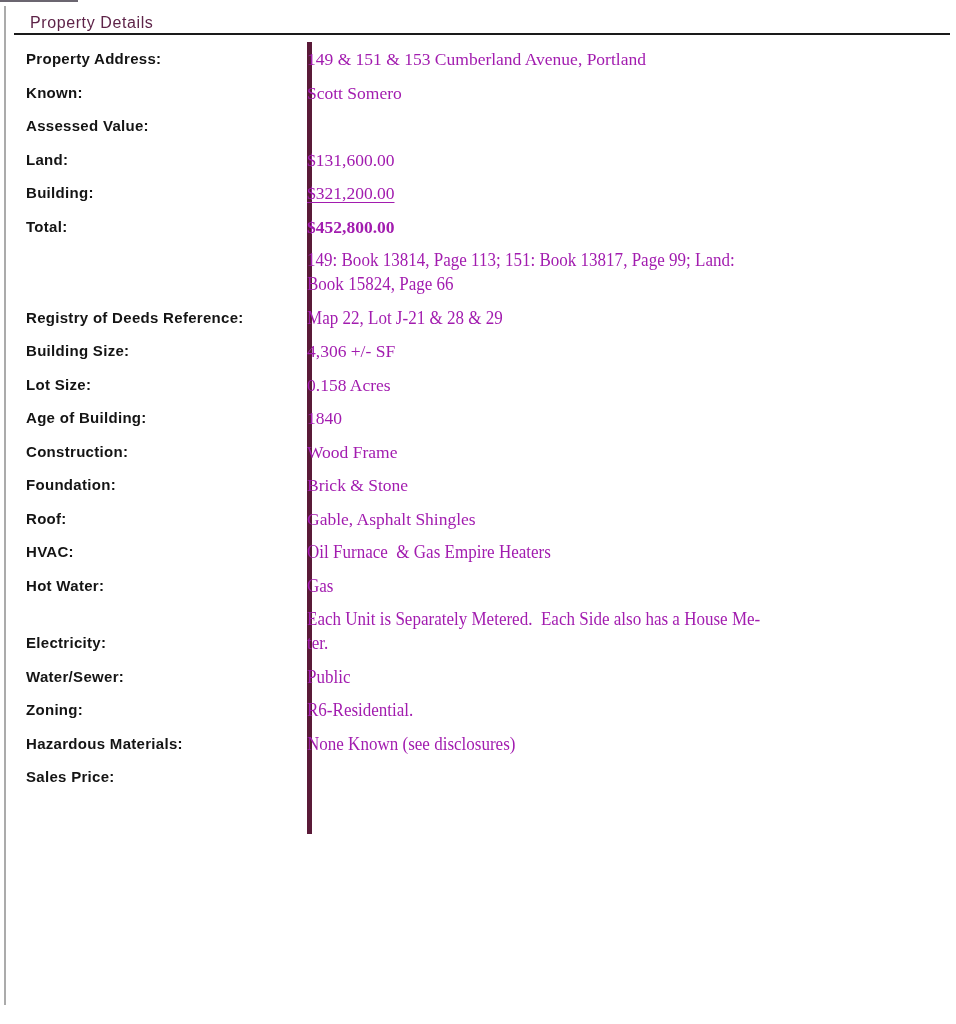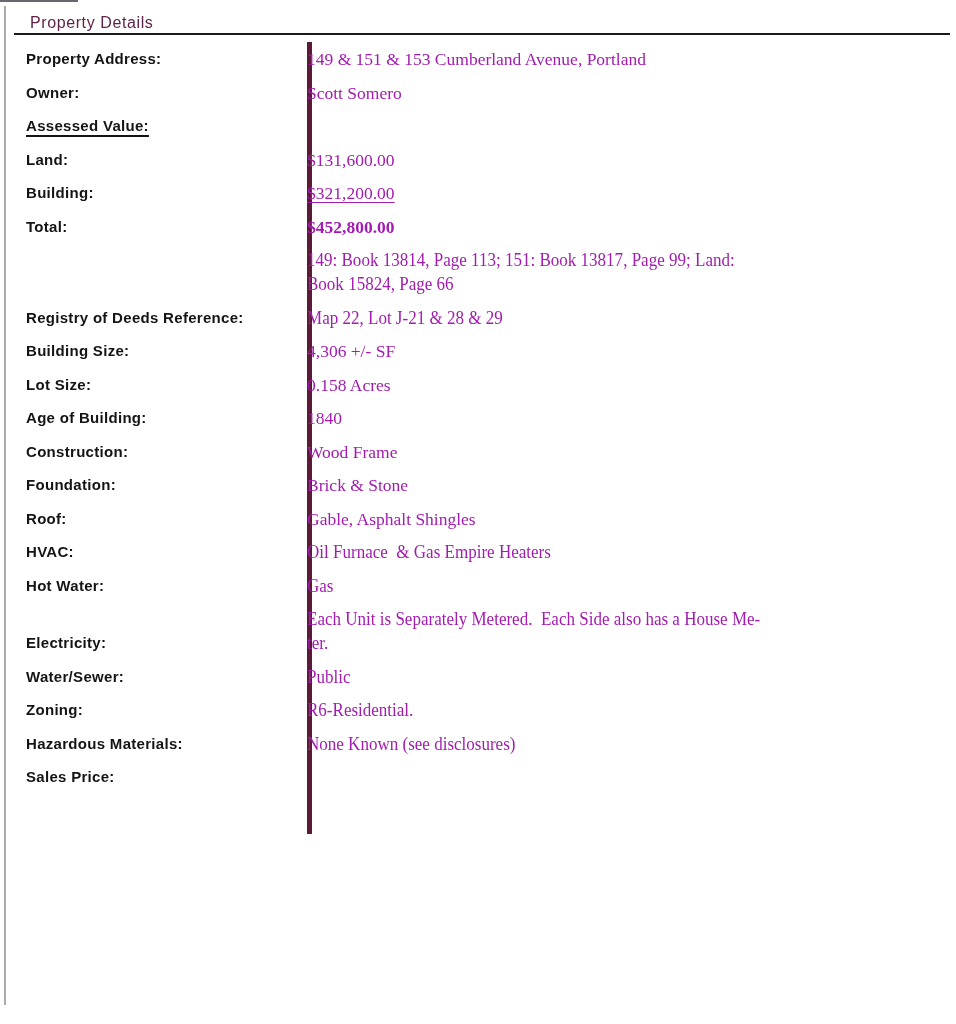--- a/index.html
+++ b/index.html
@@ -41,21 +41,20 @@
   }
   .row{
     display:flex;align-items:flex-end;margin-bottom:9.5px;
   }
   .label-cell{
     width:281px;flex:none;
     font-weight:bold;font-size:15px;letter-spacing:.3px;
     color:#141414;line-height:24px;
   }
   .u-label{
-    text-decoration:underline;
     text-underline-offset:4px;
     text-decoration-thickness:2px;
   }
   .value-cell{
     flex:1;min-height:24px;
     font-family:"Liberation Serif",serif;
     font-size:17.5px;color:#a21caf;
   }
   .value-cell p{
     margin:0 0 9.5px 0;line-height:24px;white-space:pre-wrap;
@@ -81,21 +80,21 @@
 <div class="vbar"></div>
 
 <div class="rows">
     <div class="row">
       <div class="label-cell">Property Address:</div>
       <div class="value-cell">
         <p>149 &amp; 151 &amp; 153 Cumberland Avenue, Portland</p>
       </div>
     </div>
     <div class="row">
-      <div class="label-cell">Owner:</div>
+      <div class="label-cell">Known:</div>
       <div class="value-cell">
         <p>Scott Somero</p>
       </div>
     </div>
     <div class="row">
       <div class="label-cell u-label">Assessed Value:</div>
       <div class="value-cell"></div>
     </div>
     <div class="row">
       <div class="label-cell">Land:</div>

